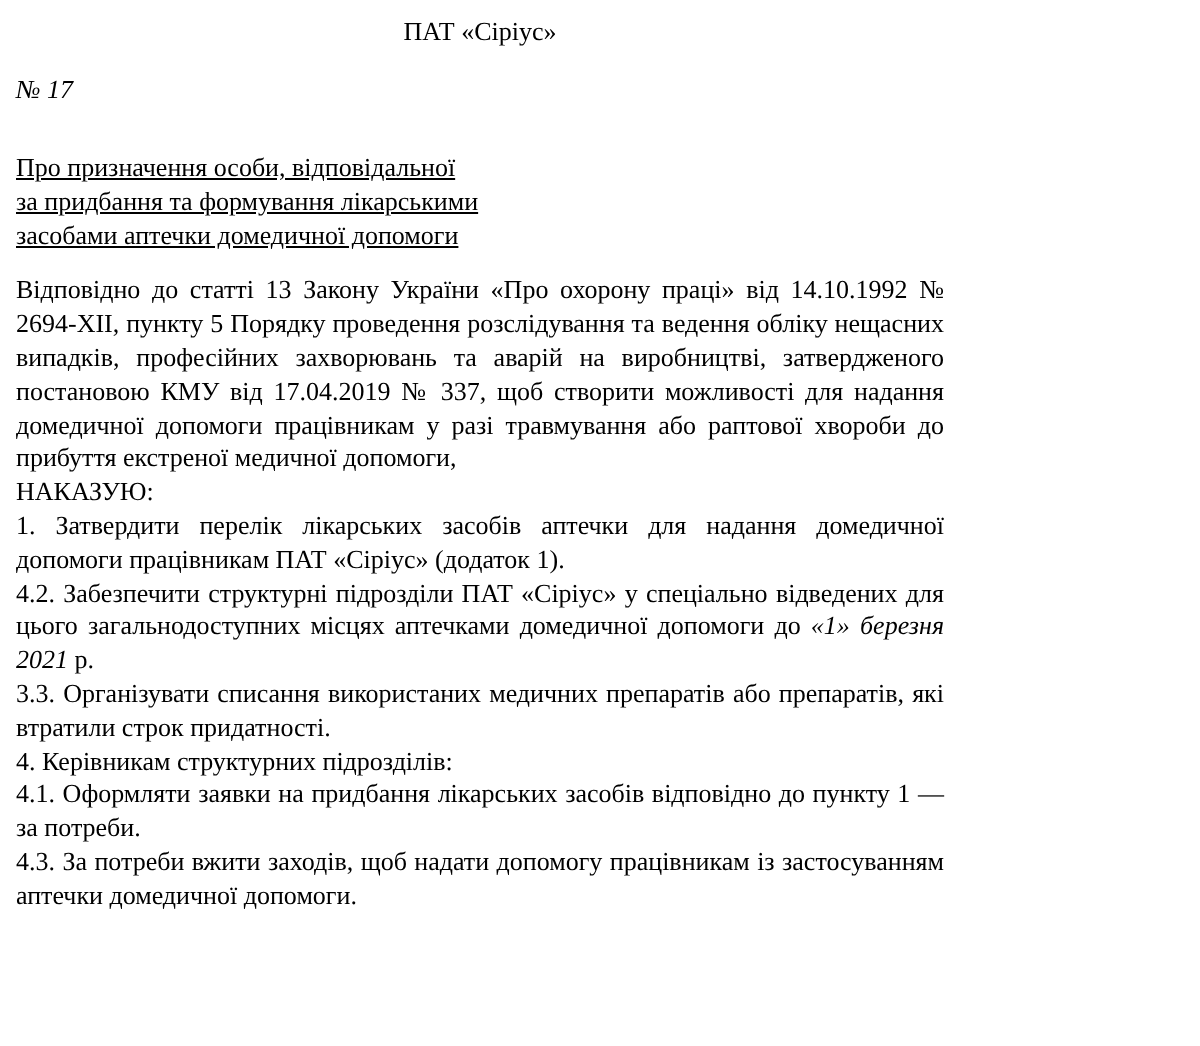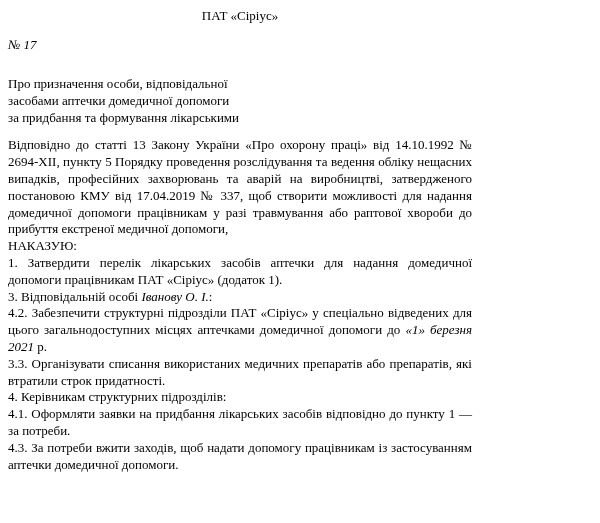--- a/index.html
+++ b/index.html
@@ -29,20 +29,21 @@
   .meta-row {
     display: flex;
     justify-content: space-between;
     align-items: baseline;
     margin-top: 12px;
     line-height: 17px;
   }
   .doc-date, .doc-number { font-style: italic; }
   .subject-block {
     margin-top: 23px;
+    text-decoration: underline;
   }
   .subject-block div { line-height: 16.8px; }
   .body-block {
     margin-top: 11px;
   }
   .body-block p {
     margin: 0;
     text-align: justify;
     line-height: 16.8px;
   }
@@ -55,29 +56,28 @@
 
   <div class="org-name">ПАТ «Сіріус»</div>
 
 
   <div class="meta-row">
     <span class="doc-number">№ 17</span>
   </div>
 
   <div class="subject-block">
     <div>Про призначення особи, відповідальної</div>
+    <div>за придбання та формування лікарськими</div>
     <div>засобами аптечки домедичної допомоги</div>
-    <div>за придбання та формування лікарськими</div>
   </div>
 
   <div class="body-block">
     <p><span>Відповідно до статті 13 Закону України «Про охорону праці» від 14.10.1992 № 2694-XII, пункту 5 Порядку проведення розслідування та ведення обліку нещасних випадків, професійних захворювань та аварій на виробництві, затвердженого постановою КМУ від 17.04.2019 № 337, щоб створити можливості для надання домедичної допомоги працівникам у разі травмування або раптової хвороби до прибуття екстреної медичної допомоги,</span></p>
     <p><span>НАКАЗУЮ:</span></p>
     <p><span>1. Затвердити перелік лікарських засобів аптечки для надання домедичної допомоги працівникам ПАТ «Сіріус» (додаток 1).</span></p>
-    <p><span>3. Відповідальній особі </span><i>Іванову О. І.</i><span>:</span></p>
     <p><span>4.2. Забезпечити структурні підрозділи ПАТ «Сіріус» у спеціально відведених для цього загальнодоступних місцях аптечками домедичної допомоги до </span><i>«1» березня 2021</i><span> р.</span></p>
     <p><span>3.3. Організувати списання використаних медичних препаратів або препаратів, які втратили строк придатності.</span></p>
     <p><span>4. Керівникам структурних підрозділів:</span></p>
     <p><span>4.1. Оформляти заявки на придбання лікарських засобів відповідно до пункту 1 — за потреби.</span></p>
     <p><span>4.3. За потреби вжити заходів, щоб надати допомогу працівникам із застосуванням аптечки домедичної допомоги.</span></p>
 
   </div>
 
 </div>
 

